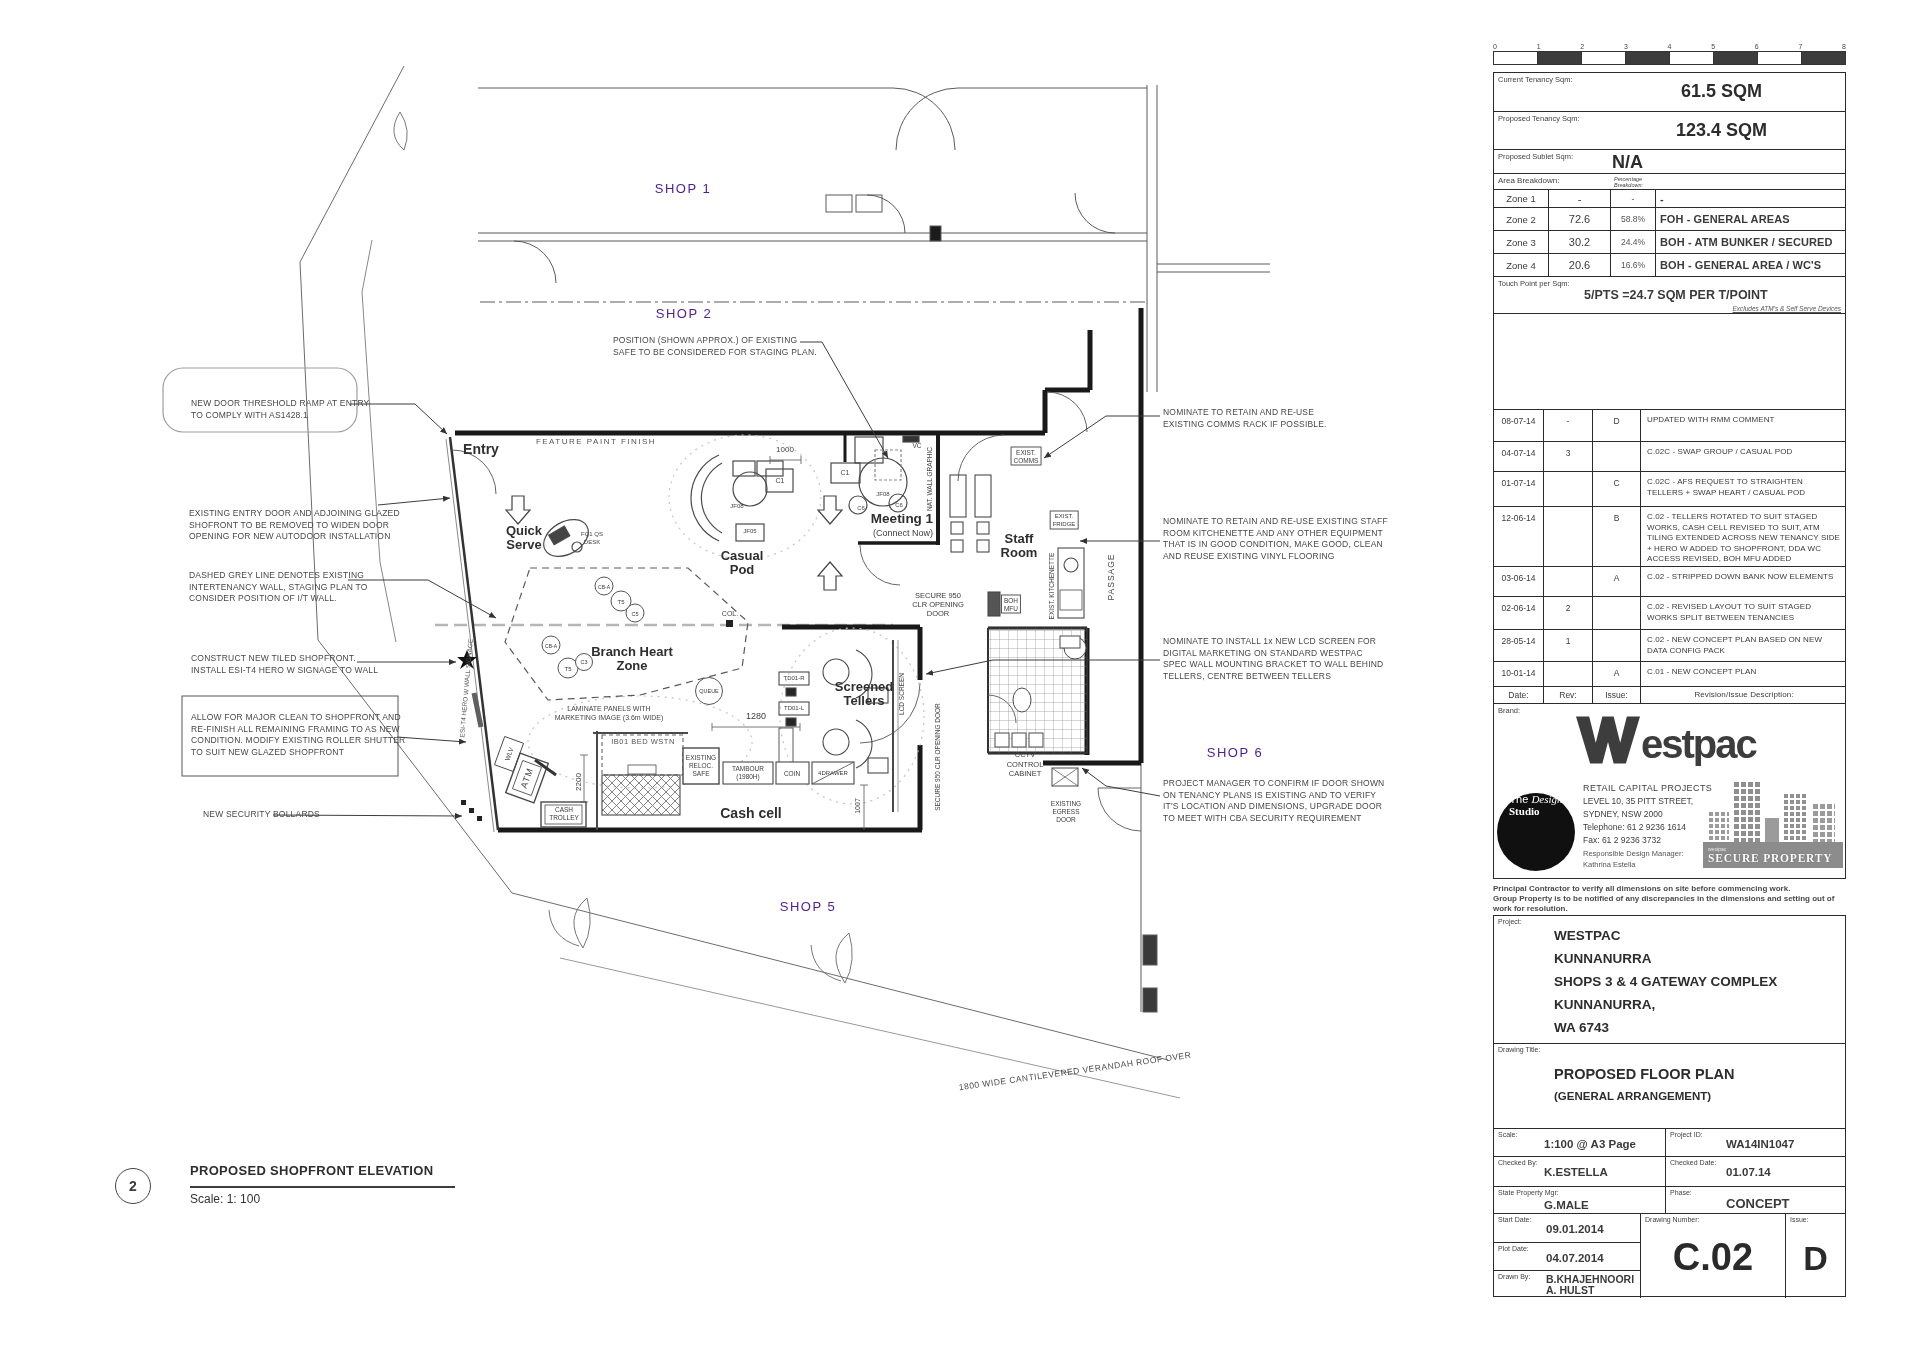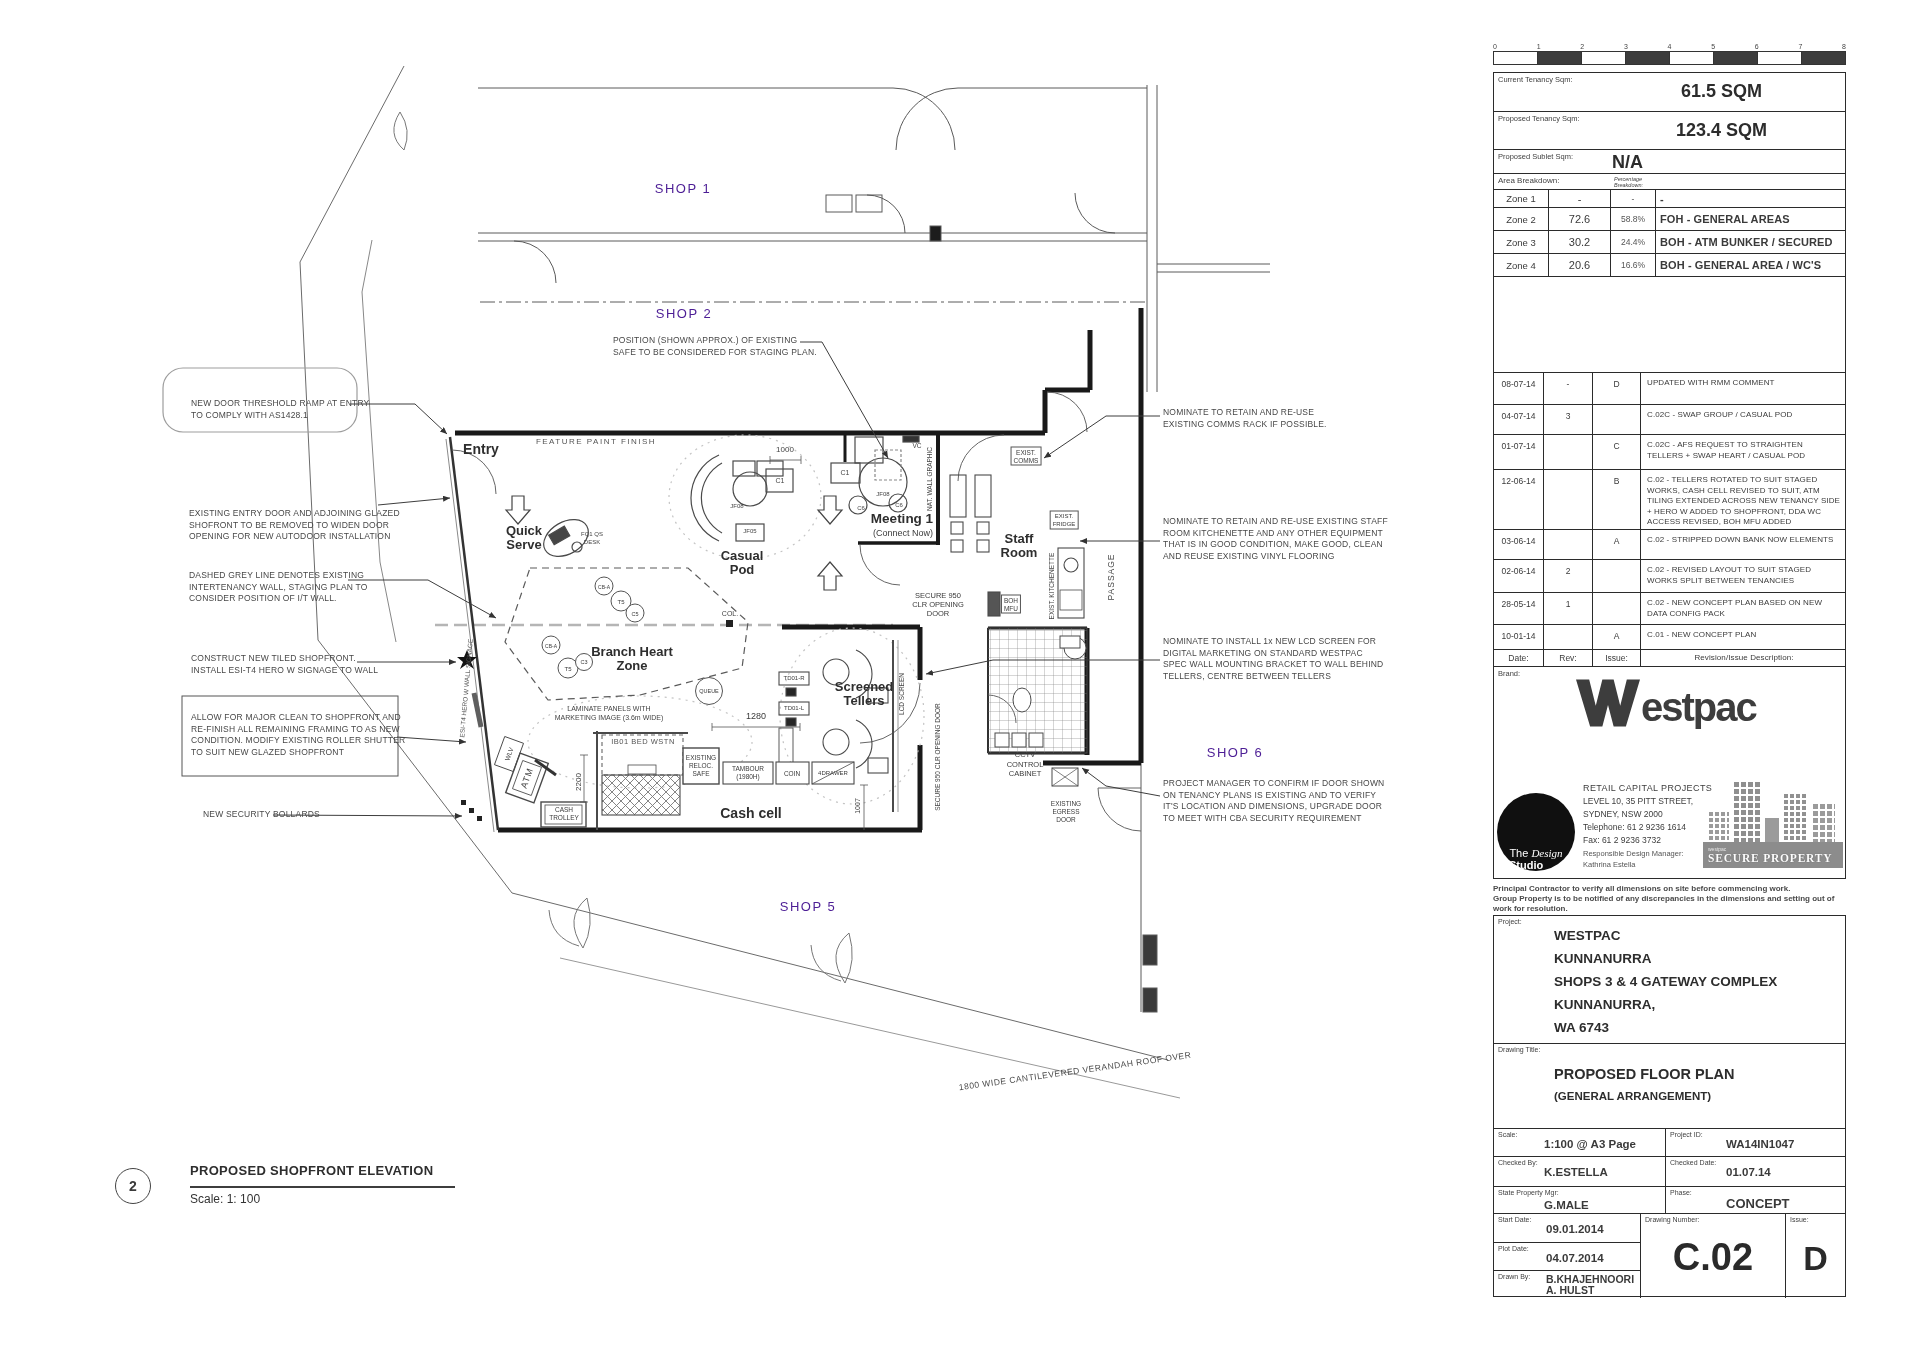--- a/index.html
+++ b/index.html
@@ -435,20 +435,25 @@
       </div>
     </div>
     <div class="row" style="height:23px;">
       <div class="zgrid">
         <div class="zc">Zone 4</div>
         <div class="zs">20.6</div>
         <div class="zp">16.6%</div>
         <div class="zd">BOH - GENERAL AREA / WC'S</div>
       </div>
     </div>
+    <div class="row" style="height:37px;">
+      <span class="flabel">Touch Point per Sqm:</span>
+      <span style="position:absolute;left:90px;top:11px;font-weight:bold;font-size:12.5px;">5/PTS =24.7 SQM PER T/POINT</span>
+      <span style="position:absolute;right:4px;bottom:1px;font-size:6.5px;font-style:italic;text-decoration:underline;color:#555;">Excludes ATM's &amp; Self Serve Devices</span>
+    </div>
     <div class="row" style="height:96px;"></div>
     <div class="row" style="height:32px;">
         <div class="rgrid">
       <div class="rd">08-07-14</div>
       <div class="rr">-</div>
       <div class="rr">D</div>
       <div class="rdesc">UPDATED WITH RMM COMMENT</div>
     </div>
       </div>
     <div class="row" style="height:30px;">
@@ -519,26 +524,26 @@
       <span class="flabel">Brand:</span>
       <div style="position:absolute;left:82px;top:12px;display:flex;align-items:flex-end;">
         <svg width="64" height="48" viewBox="0 0 68 50">
           <path d="M0,0 L14,0 L21,28 L28,0 L40,0 L47,28 L54,0 L68,0 L53,50 L40,50 L34,27 L28,50 L15,50 Z" fill="#3d3d3d"></path>
         </svg>
         <span style="font-weight:bold;font-size:40px;letter-spacing:-2px;color:#3d3d3d;line-height:40px;margin-left:1px;">estpac</span>
       </div>
     </div>
   </div>
 
-  <div class="t" style="left:1497px;top:793px;width:78px;height:78px;border-radius:50%;background:#101010;color:#fff;display:flex;flex-direction:column;align-items:center;justify-content:flex-end;">
+  <div class="t" style="left:1497px;top:793px;width:78px;height:78px;border-radius:50%;background:#101010;color:#fff;display:flex;flex-direction:column;align-items:center;justify-content:flex-start;">
     <div style="font-size:11px;">
       <span>The</span>
       <span style="font-family:'Liberation Serif',serif;font-style:italic;">Design</span>
     </div>
-    <div style="font-size:11px;font-weight:bold;align-self:flex-start;margin-left:12px;">Studio</div>
+    <div style="font-size:11px;font-weight:bold;align-self:flex-start;margin-left:12px;font-family:Liberation Serif, serif;">Studio</div>
   </div>
   <div class="t" style="left:1583px;top:782px;font-size:8.5px;line-height:13px;color:#3c3c3c;">
     <div style="font-size:9px;letter-spacing:.4px;">RETAIL CAPITAL PROJECTS</div>
     <div>LEVEL 10, 35 PITT STREET,</div>
     <div>SYDNEY, NSW 2000</div>
     <div>Telephone: 61 2 9236 1614</div>
     <div>Fax: 61 2 9236 3732</div>
     <div style="font-size:7.5px;color:#555;">Responsible Design Manager:</div>
     <div style="font-size:7.5px;color:#555;line-height:9px;">Kathrina Estella</div>
   </div>

